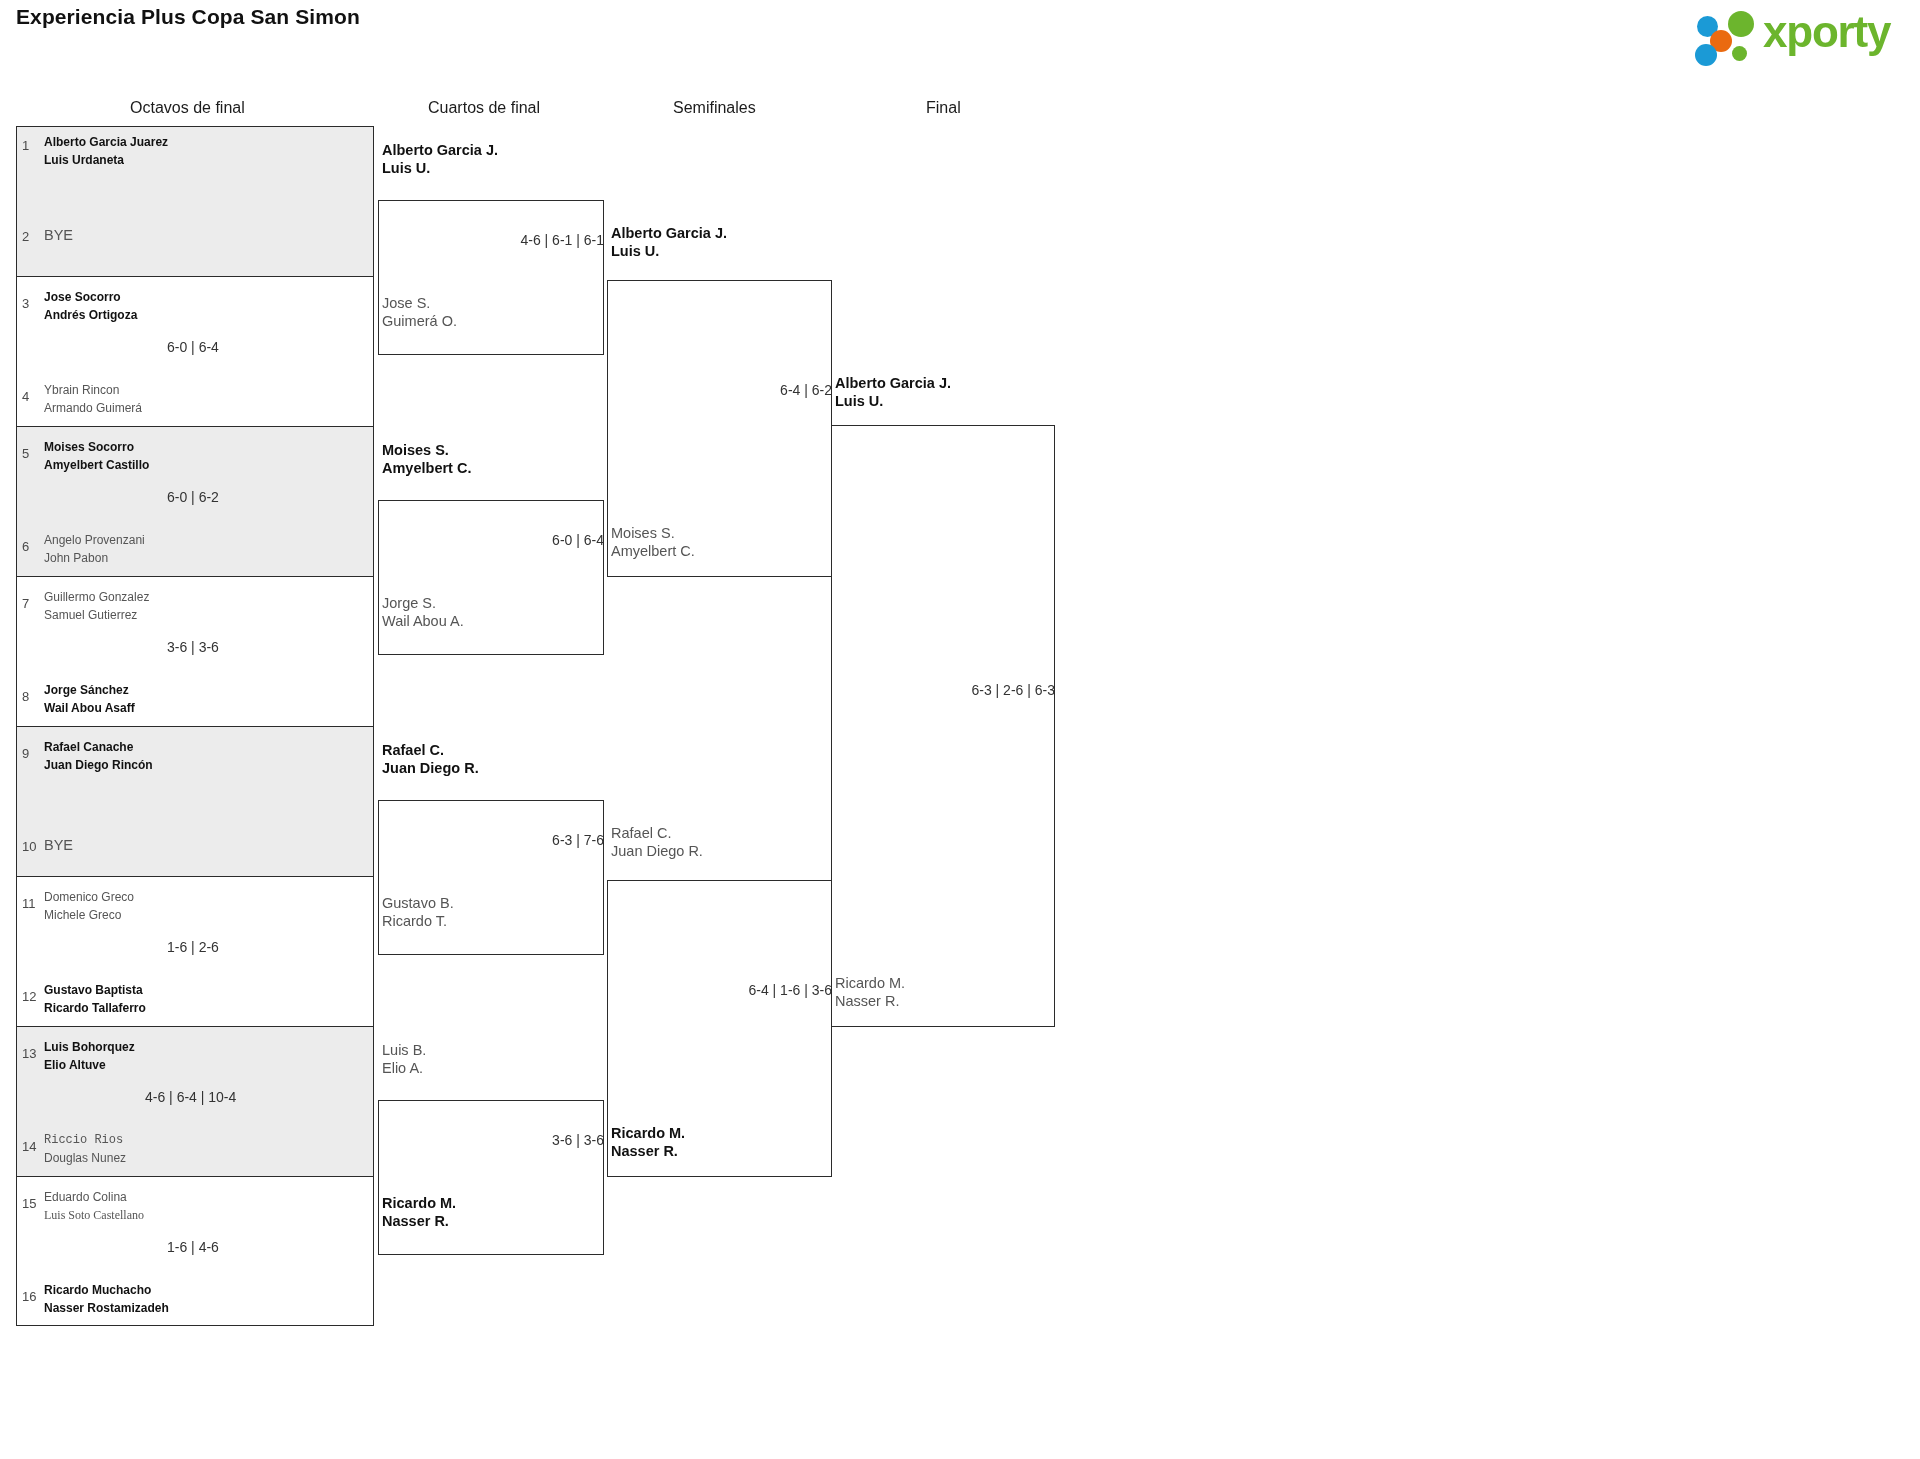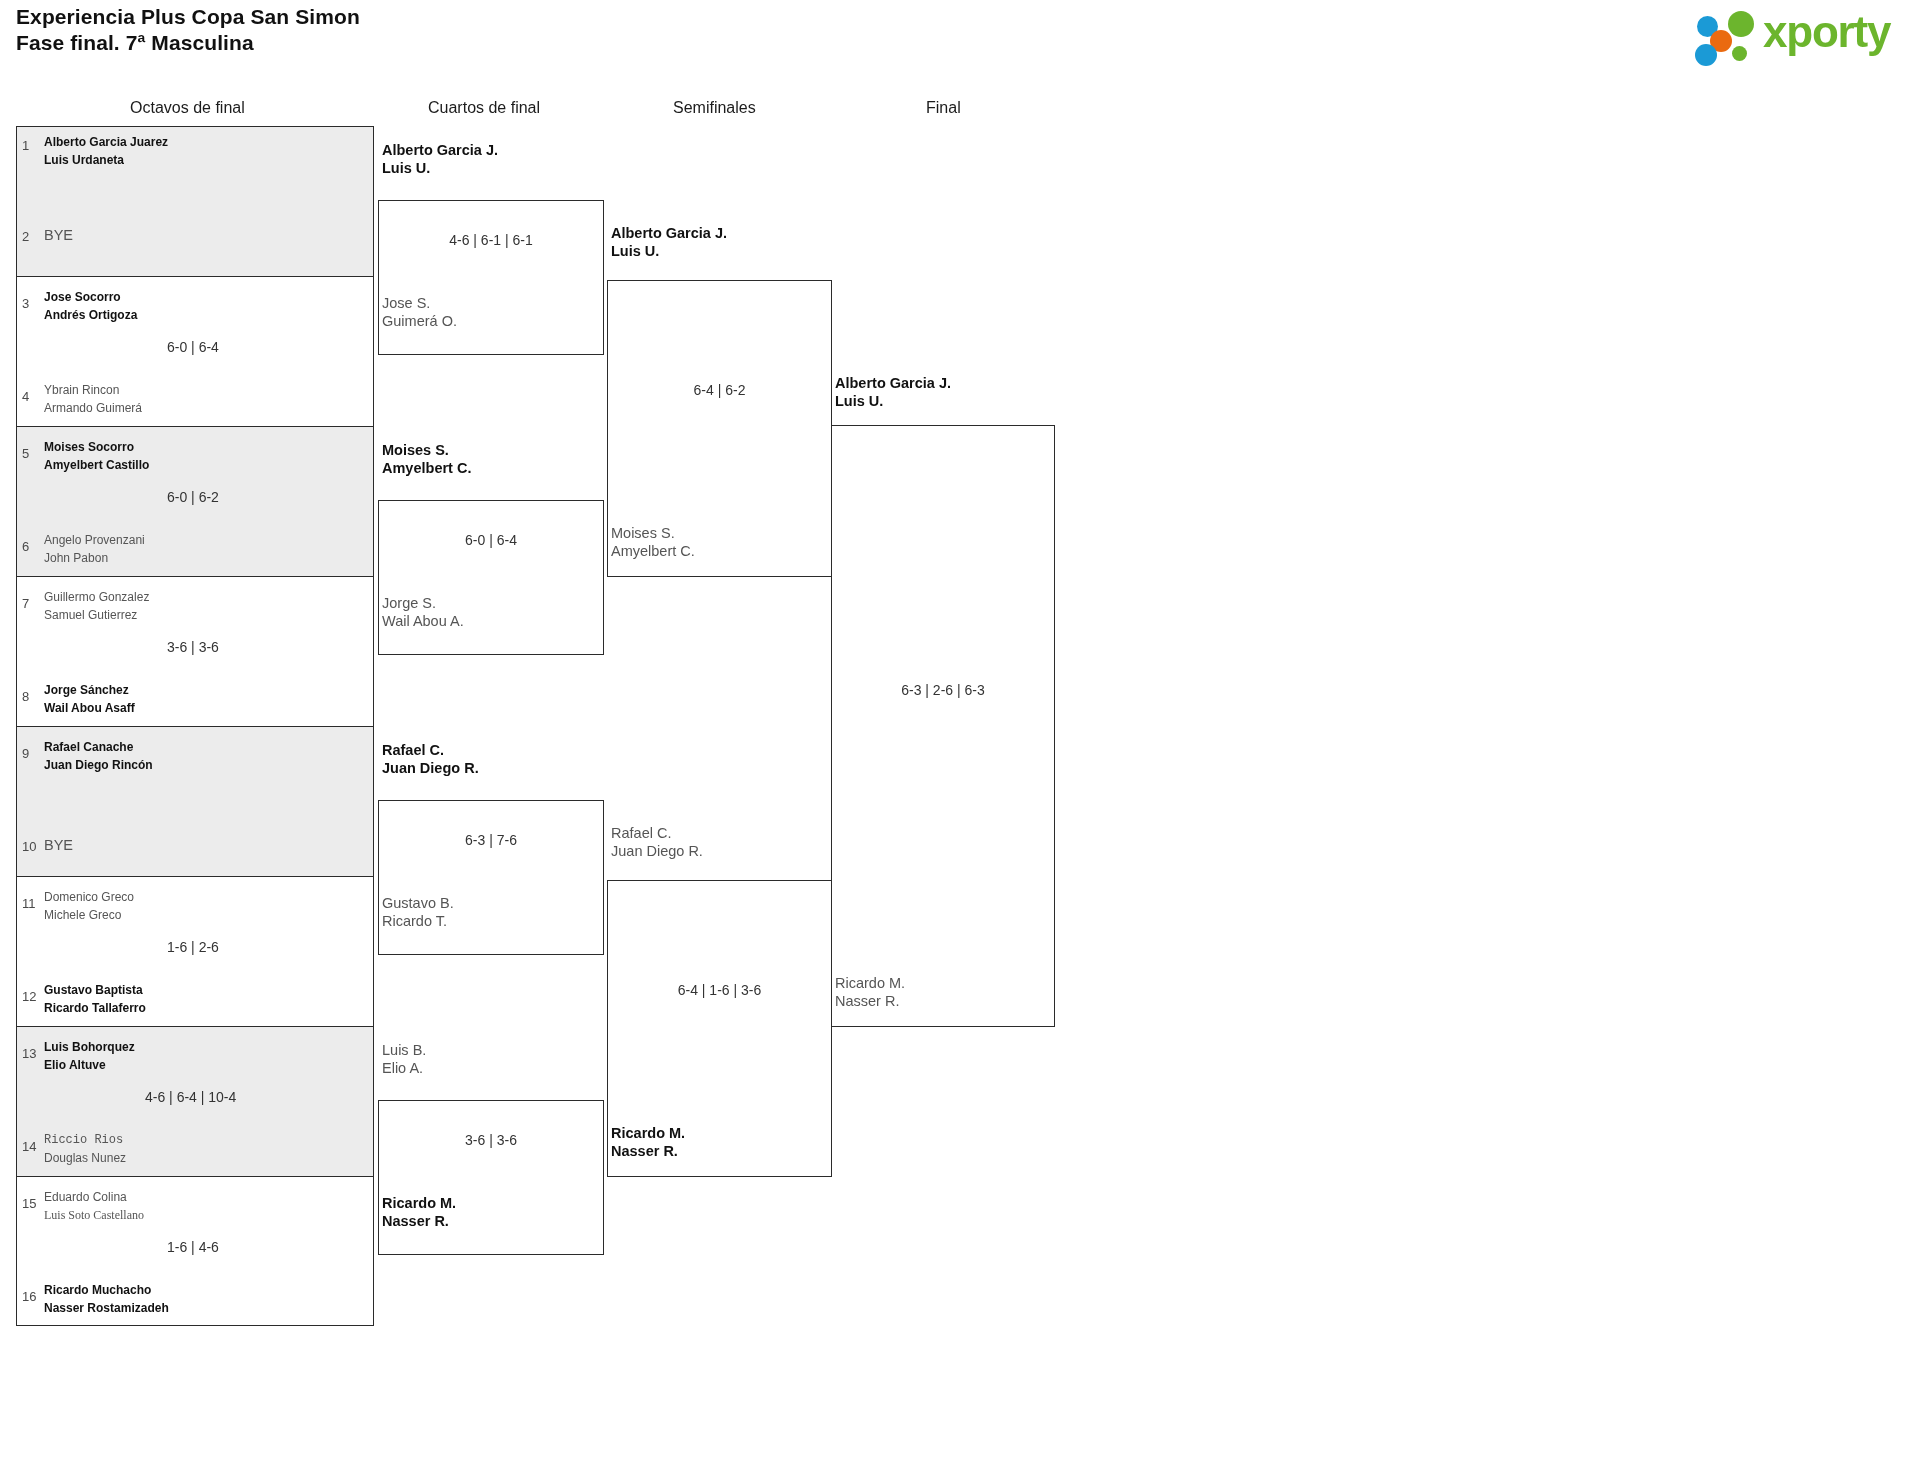--- a/index.html
+++ b/index.html
@@ -34,34 +34,33 @@
 
   .seed{position:absolute;left:5px;font-size:13px;color:#4a4a4a;line-height:14px;width:22px;text-align:left;}
   .team{position:absolute;left:27px;font-size:12px;line-height:18px;white-space:nowrap;}
   .team.win{font-weight:700;color:#111;}
   .team.lose{font-weight:400;color:#555;}
   .team.bye{font-weight:400;color:#555;font-size:14.5px;}
   .r1-score{position:absolute;font-size:14px;color:#333;line-height:17px;white-space:nowrap;}
 
   
   .mbox{position:absolute;box-sizing:border-box;border:1px solid #2b2b2b;background:transparent;}
-  .mscore{position:absolute;font-size:14px;color:#333;line-height:17px;white-space:nowrap;text-align:center;}
+  .mscore{position:absolute;font-size:14px;color:#333;line-height:17px;white-space:nowrap;text-align:right;}
   .entrant{position:absolute;font-size:14.5px;line-height:18px;white-space:nowrap;}
   .entrant.win{font-weight:700;color:#111;}
   .entrant.lose{font-weight:400;color:#555;}
   .entrant .l2{display:block;}
 </style>
 </head>
 <body>
 
 <div class="stage">
 
   <div id="header-title">
     <div class="line">Experiencia Plus Copa San Simon</div>
-    <div class="line">Fase final. 7ª Masculina</div>
   </div>
 
   <div id="brand-logo">
     <span class="dot" style="left:6px;top:8px;width:21px;height:21px;background:#1b9ad6;"></span>
     <span class="dot" style="left:19px;top:22px;width:22px;height:22px;background:#ea6a10;"></span>
     <span class="dot" style="left:4px;top:36px;width:22px;height:22px;background:#1b9ad6;"></span>
     <span class="dot" style="left:37px;top:3px;width:26px;height:26px;background:#6cb52d;"></span>
     <span class="dot" style="left:41px;top:38px;width:15px;height:15px;background:#6cb52d;"></span>
     <span class="wordmark">xporty</span>
   </div>

